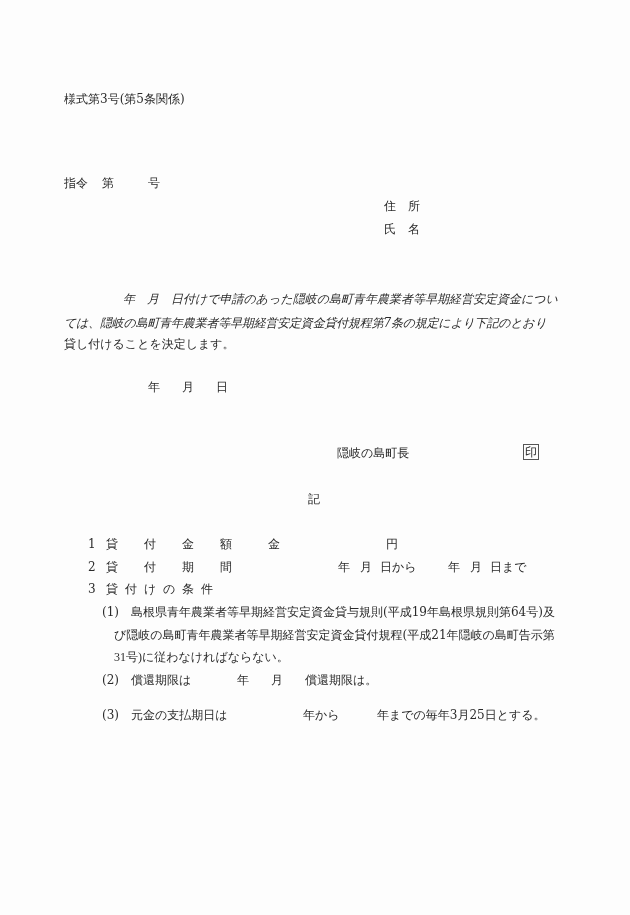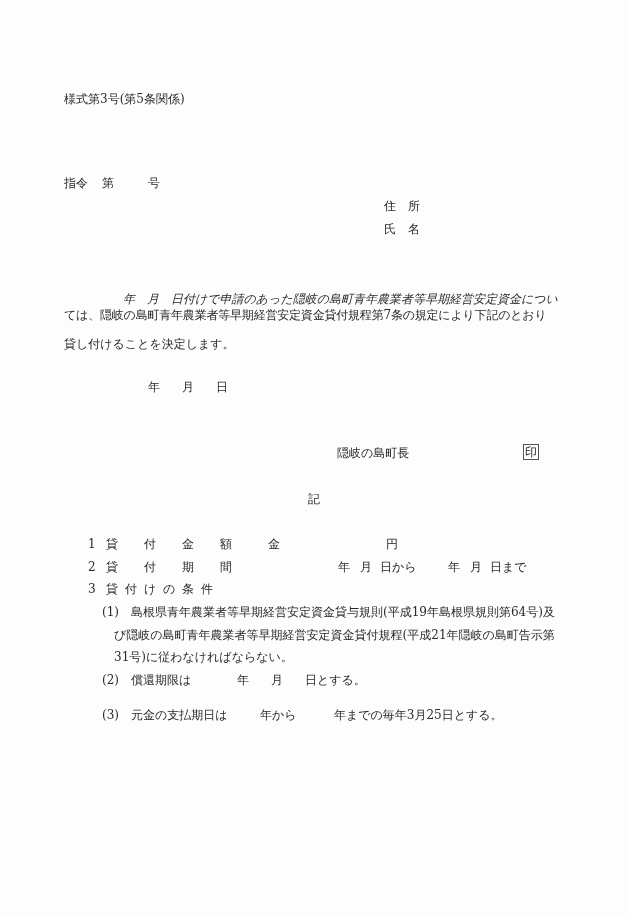--- a/index.html
+++ b/index.html
@@ -42,21 +42,21 @@
   <div class="abs" style="left:64px; top:131px;margin-top:45px;">
     <span>指令</span><span class="sp" style="width:14px;"></span><span>第</span><span class="sp" style="width:34px;"></span><span>号</span>
   </div>
 
   <div class="abs" style="left:384px; top:199px;">住　所</div>
   <div class="abs" style="left:384px; top:222px;">氏　名</div>
 
   <div class="abs" style="left:123px; top:292px;font-style:italic;">
     <span>年</span><span class="sp" style="width:12px;"></span><span>月</span><span class="sp" style="width:12px;"></span><span>日付けで申請のあった隠岐の島町青年農業者等早期経営安定資金につい</span>
   </div>
-  <div class="abs" style="left:64px; top:308px; letter-spacing:-0.2px;">ては、隠岐の島町青年農業者等早期経営安定資金貸付規程第7条の規定により下記のとおり</div>
+  <div class="abs" style="left:64px; top:316px; letter-spacing:-0.2px;font-style:italic;">ては、隠岐の島町青年農業者等早期経営安定資金貸付規程第7条の規定により下記のとおり</div>
   <div class="abs" style="left:64px; top:337px;">貸し付けることを決定します。</div>
 
   <div class="abs" style="left:148px; top:380px;">
     <span>年</span><span class="sp" style="width:22px;"></span><span>月</span><span class="sp" style="width:22px;"></span><span>日</span>
   </div>
 
   <div class="abs" style="left:337px; top:446px;">隠岐の島町長</div>
   <div class="abs" style="left:523px; top:444px;">
     <span class="seal">印</span>
   </div>
@@ -72,23 +72,23 @@
   </div>
 
   <div class="abs" style="left:88px; top:582px;">
     <span class="cell" style="width:18px;">3</span><span class="cell" style="width:19px;">貸</span><span class="cell" style="width:19px;">付</span><span class="cell" style="width:19px;">け</span><span class="cell" style="width:19px;">の</span><span class="cell" style="width:19px;">条</span><span class="cell">件</span>
   </div>
 
   <div class="abs" style="left:102px; top:605px;">
     <span class="cell" style="width:29px;">(1)</span><span>島根県青年農業者等早期経営安定資金貸与規則(平成19年島根県規則第64号)及</span>
   </div>
   <div class="abs" style="left:114px; top:628px;">び隠岐の島町青年農業者等早期経営安定資金貸付規程(平成21年隠岐の島町告示第</div>
-  <div class="abs" style="left:114px; top:650px;">31号)に従わなければならない。</div>
+  <div class="abs" style="left:114px; top:650px;font-family:Liberation Serif, serif;">31号)に従わなければならない。</div>
 
   <div class="abs" style="left:102px; top:673px;">
-    <span class="cell" style="width:29px;">(2)</span><span class="cell" style="width:106px;">償還期限は</span><span class="cell" style="width:34px;">年</span><span class="cell" style="width:34px;">月</span><span>日とする。</span>
+    <span class="cell" style="width:29px;">(2)</span><span class="cell" style="width:106px;">償還期限は</span><span class="cell" style="width:34px;">年</span><span class="cell" style="width:34px;">月</span><span>償還期限は。</span>
   </div>
 
   <div class="abs" style="left:102px; top:696px;">
-    <span class="cell" style="width:29px;">(3)</span><span class="cell" style="width:129px;margin-top:12px;">元金の支払期日は</span><span class="cell" style="width:74px;">年から</span><span>年までの毎年3月25日とする。</span>
+    <span class="cell" style="width:29px;">(3)</span><span class="cell" style="width:129px;margin-top:12px;">元金の支払期日は</span><span class="cell" style="width:74px;margin-left:43px;">年から</span><span>年までの毎年3月25日とする。</span>
   </div>
 
 </div>
 
 </body></html>

